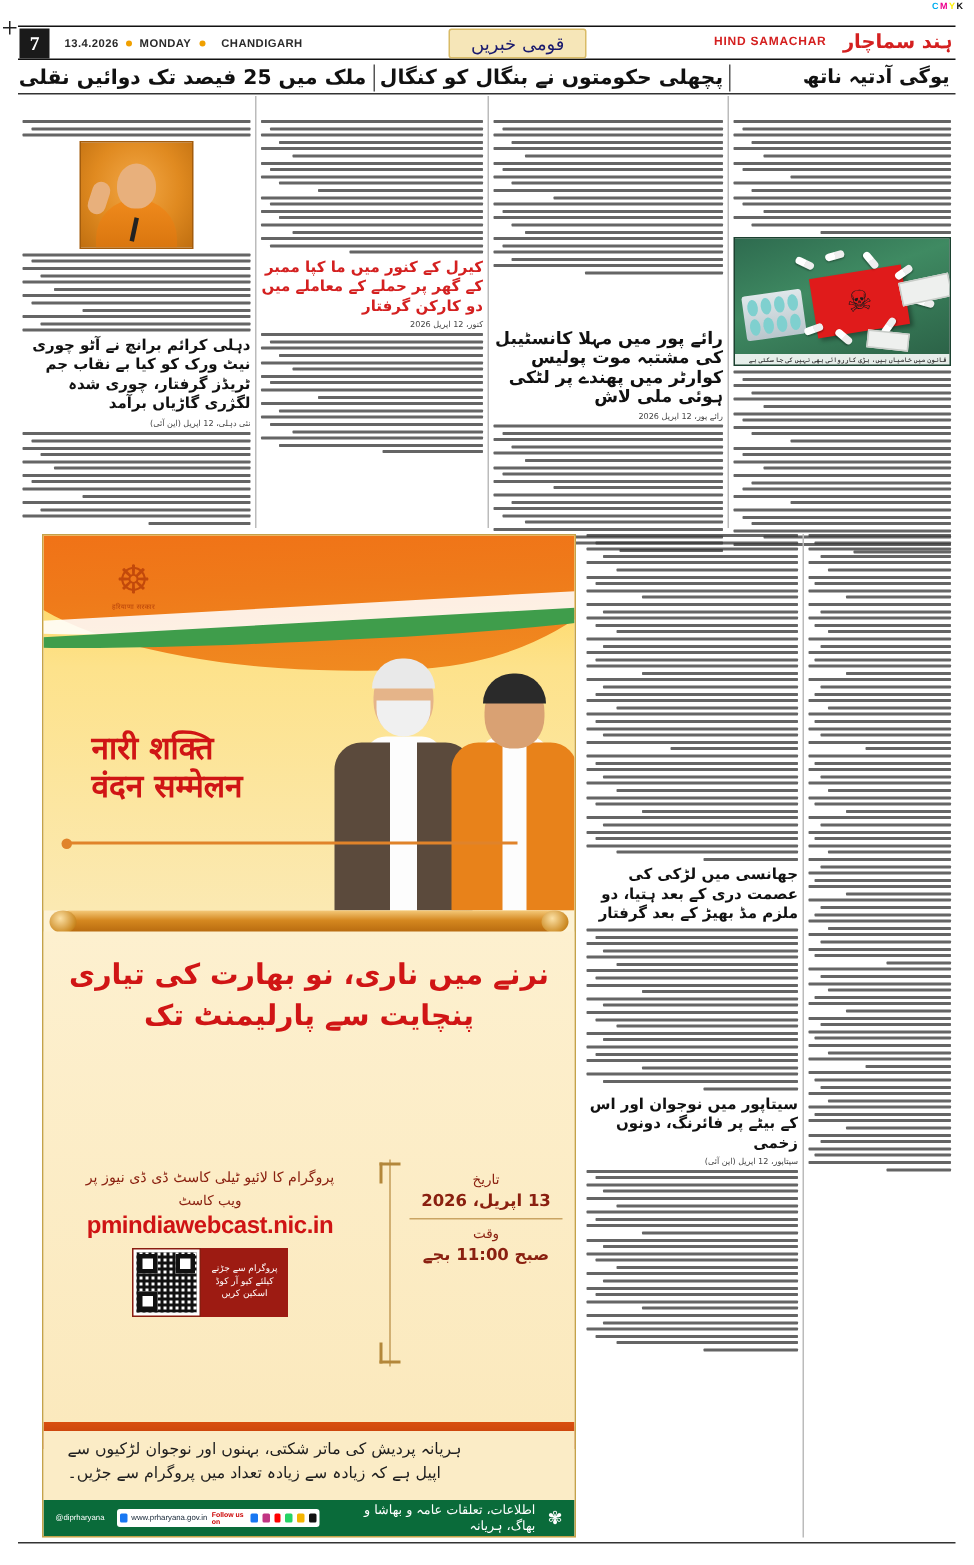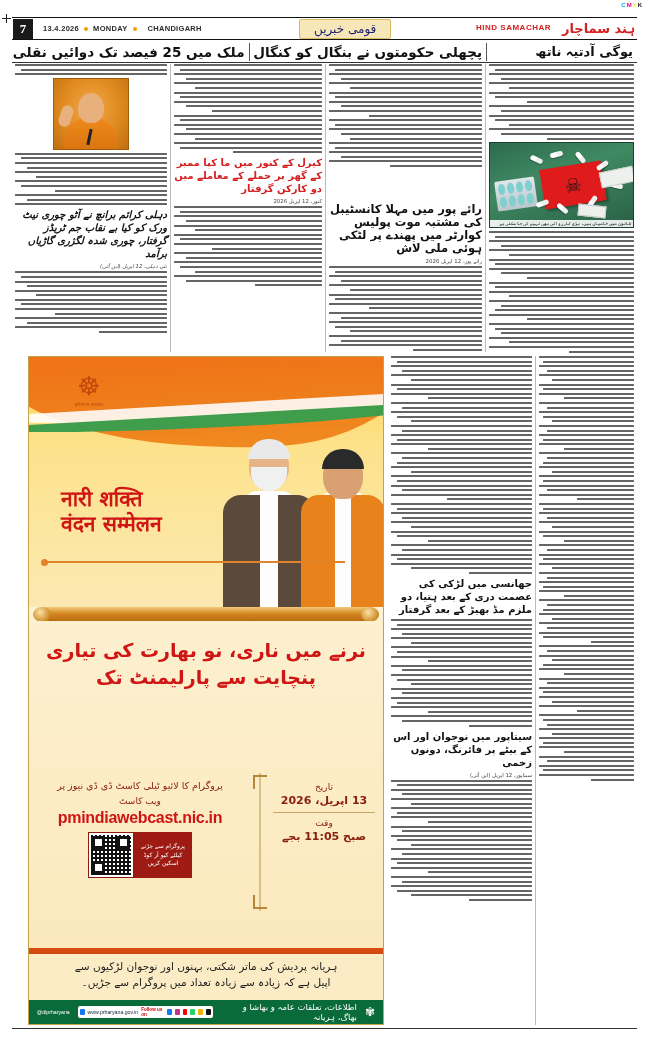--- a/index.html
+++ b/index.html
@@ -78,24 +78,24 @@
   .hl-right { flex: 0 0 150px; font-size: 13px; direction: rtl; color: #111;
     font-family: "DejaVu Sans", sans-serif; font-weight: bold; padding: 0 4px;
     white-space: nowrap; overflow: hidden; line-height: 20px; }
 
   
   .cols {
     position: absolute; left: 12px; top: 64px; width: 625px; height: 288px;
     display: flex; direction: rtl;
   }
   .col {
-    position: relative; padding: 0 3px;
+    position: relative; padding: 16px 3px;
     border-left: 1px solid #bbb;
   }
-  .col:last-child { border-left: none; font-style: italic; }
+  .col:last-child { border-left: none; }
   .c1 { width: 152px; }
   .c2 { width: 160px; }
   .c3 { width: 155px; }
   .c4 { width: 158px; }
 
   
   .utext { direction: rtl; }
   .uline {
     height: 2px; background: #3a3a3a; margin-bottom: 2.6px; opacity: .78;
     border-radius: .5px;
@@ -355,21 +355,21 @@
     font-size: 6px; line-height: 8.5px; padding: 4px 3px;
     font-family:"DejaVu Sans",sans-serif; display:flex; align-items:center;
   }
 
   .ad-bottom-photo {
     position: absolute; left: 0; bottom: 58px; width: 100%; height: 18px;
     background: linear-gradient(180deg,#d94f10,#b83a08);
   }
   .ad-appeal {
     position: absolute; left: 0; bottom: 24px; width: 100%; height: 46px;
-    background: #fbecc6; direction: rtl; text-align: center;
+    background: #fbecc6; direction: rtl; text-align: left;
     padding: 4px 16px; font-family: "DejaVu Sans", sans-serif;
     font-size: 10.5px; line-height: 16px; color: #1d1d1d;
   }
   .ad-footer {
     position: absolute; left: 0; bottom: 0; width: 100%; height: 24px;
     background: #0a6b3a; display: flex; direction: rtl; align-items: center;
     padding: 0 8px; gap: 8px;
   }
   .foot-logo { font-size: 12px; color: #fff; }
   .foot-text { font-size: 8.5px; color: #fff; direction: rtl; font-family:"DejaVu Sans",sans-serif; }
@@ -712,21 +712,21 @@
 
 
       <div class="ad-details">
         <div class="det-left">
           <div class="det-row">
             <div class="det-label">تاریخ</div>
             <div class="det-value">13 اپریل، 2026</div>
           </div>
           <div class="det-row">
             <div class="det-label">وقت</div>
-            <div class="det-value">صبح 11:05 بجے</div>
+            <div class="det-value">صبح 11:00 بجے</div>
           </div>
         </div>
 
         <div class="det-sep-vert">
           <div class="corner-orn" style="top:2px;left:-2px;border-right:none;border-bottom:none"></div>
           <div class="corner-orn" style="bottom:2px;left:-2px;border-right:none;border-top:none"></div>
         </div>
 
         <div class="det-right">
           <div class="web-line1">پروگرام کا لائیو ٹیلی کاسٹ ڈی ڈی نیوز پر</div>

